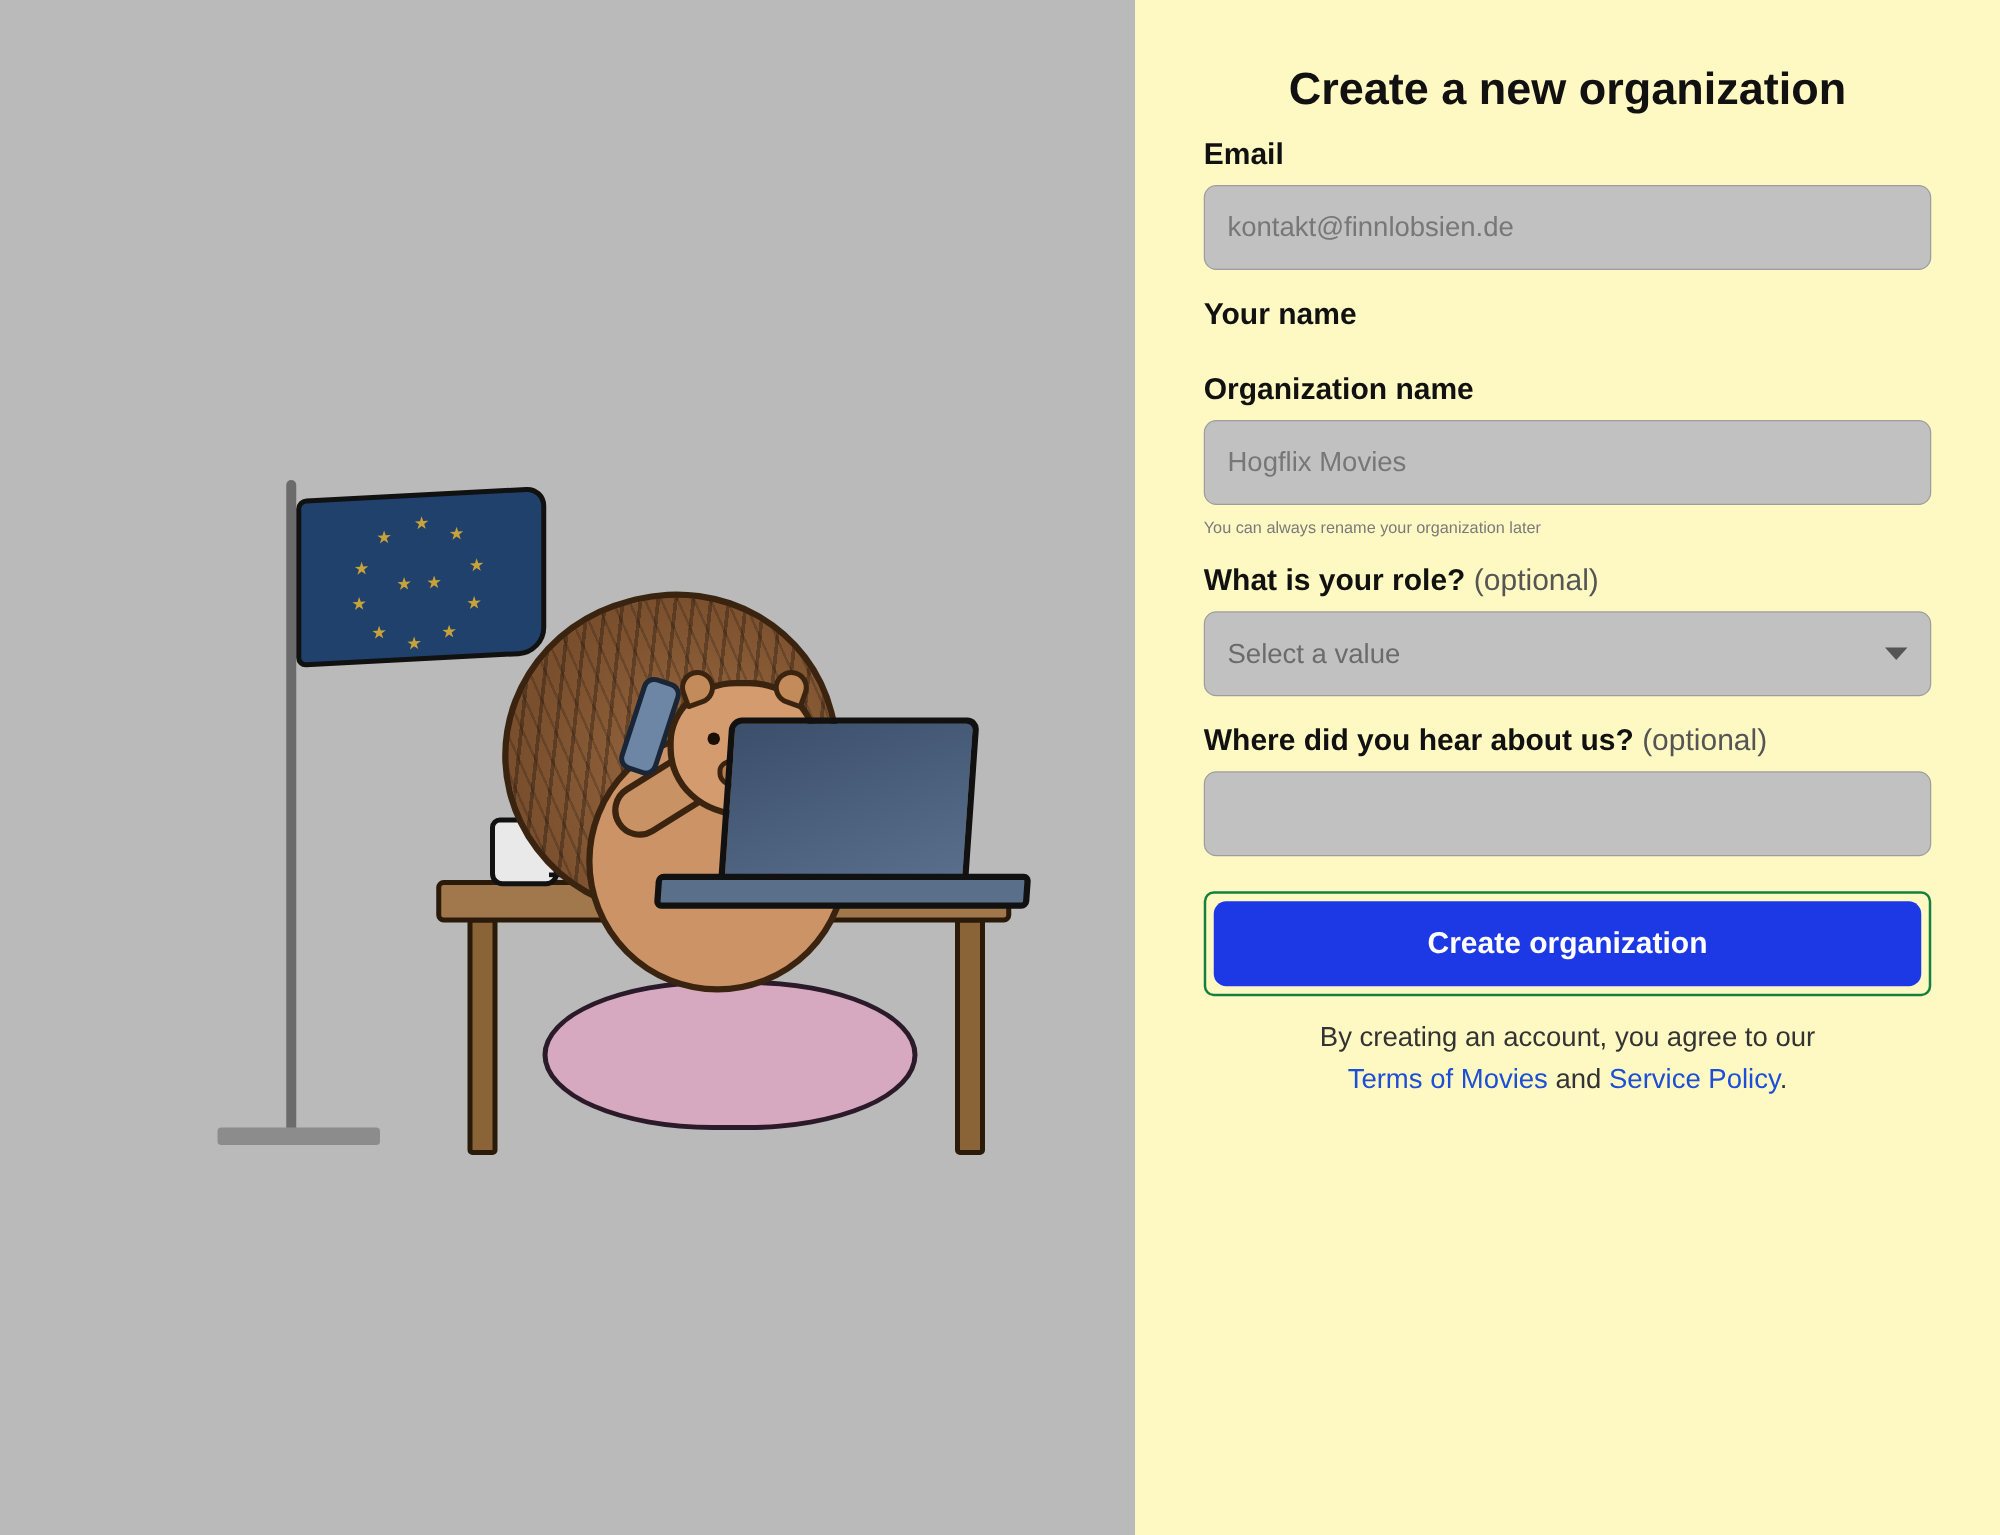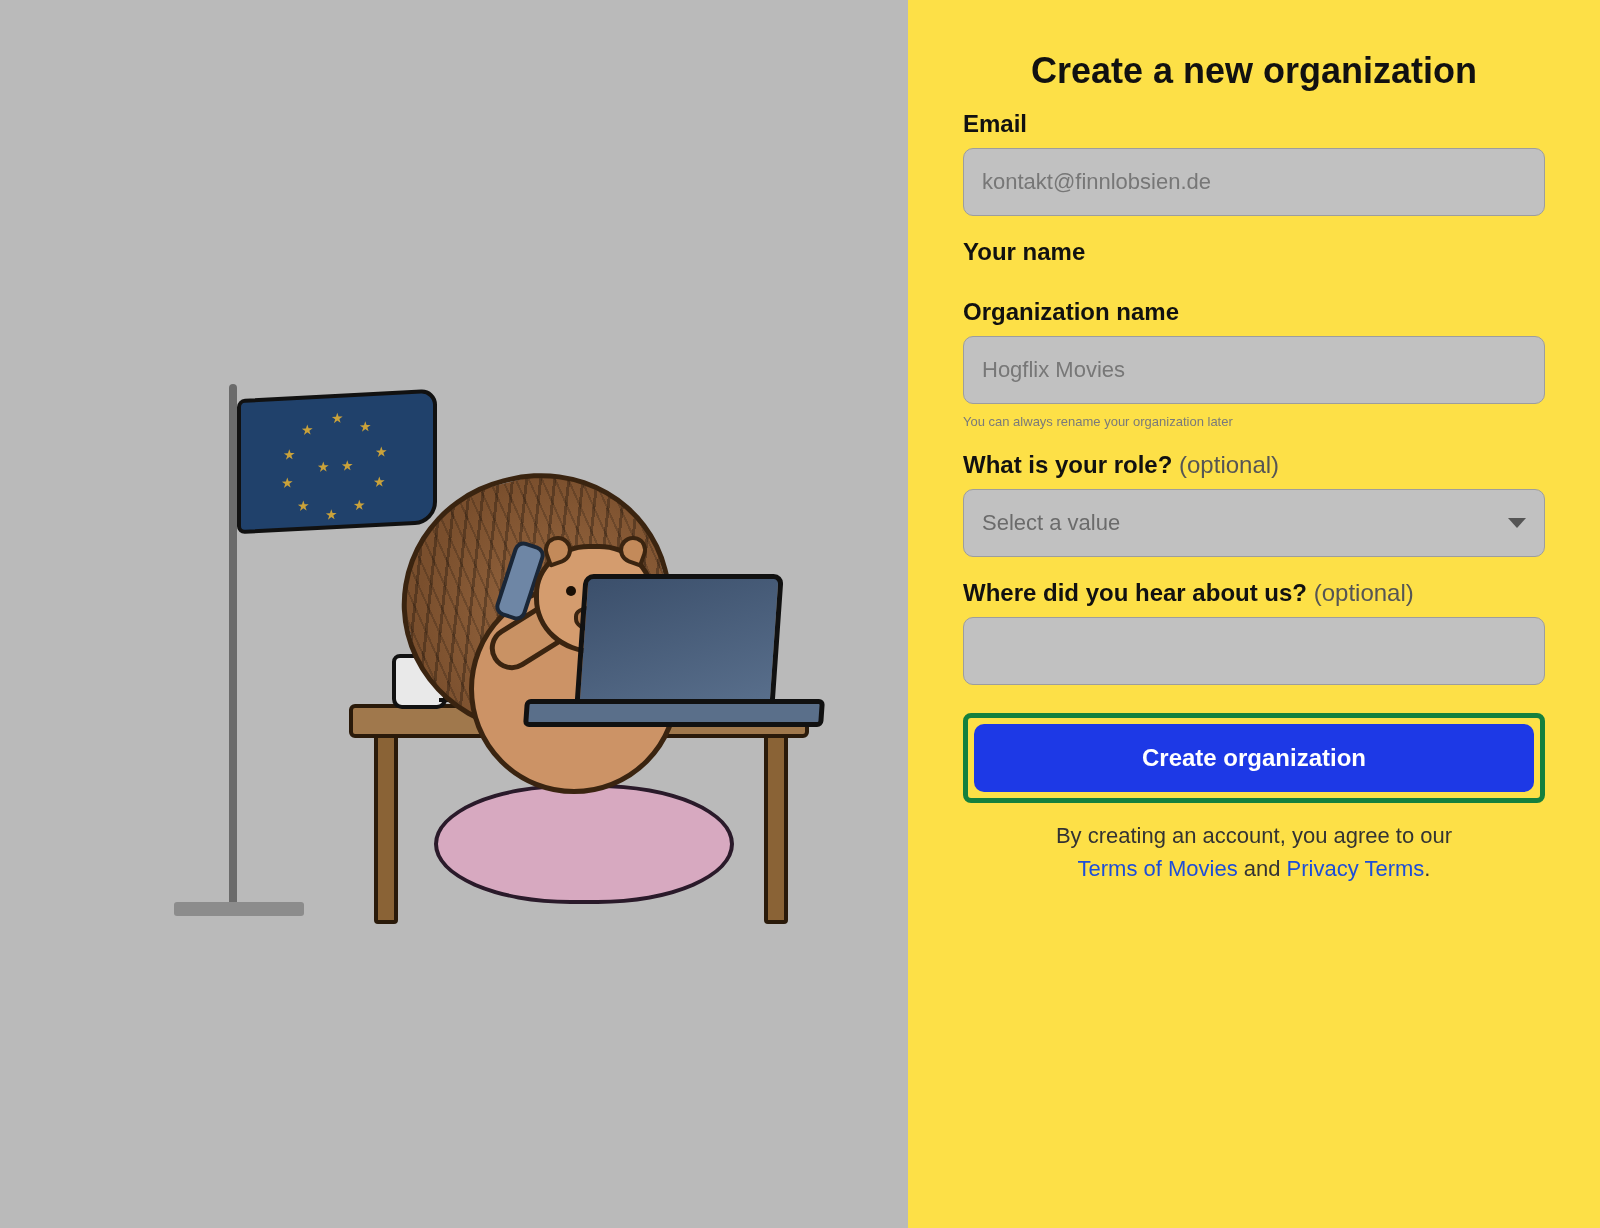--- a/index.html
+++ b/index.html
@@ -9,21 +9,21 @@
     width: 908px;
     height: 100%;
     background: #bababa;
     display: flex;
     align-items: center;
     justify-content: center;
   }
   .right-panel {
     flex: 1;
     height: 100%;
-    background: #fde047;
+    background: #fef9c3;
     padding: 50px 55px 0 55px;
     display: flex;
     flex-direction: column;
   }
   .title {
     font-size: 36px;
     font-weight: 800;
     color: #111;
     text-align: center;
     margin-bottom: 18px;
@@ -85,21 +85,21 @@
     cursor: pointer;
     color: #6b6b6b;
   }
   .caret {
     width: 0; height: 0;
     border-left: 9px solid transparent;
     border-right: 9px solid transparent;
     border-top: 10px solid #555;
   }
   .submit-wrap {
-    border: 5px solid #15803d;
+    border: 2px solid #15803d;
     border-radius: 8px;
     padding: 6px;
     margin-top: 6px;
     margin-bottom: 16px;
   }
   .submit-btn {
     width: 100%;
     height: 68px;
     background: #1d39e6;
     border: none;
@@ -294,16 +294,16 @@
       </label>
       <input class="text-input" type="text" value="" style="">
     </div>
 
     <div class="submit-wrap">
       <button class="submit-btn">Create organization</button>
     </div>
 
     <div class="legal">
       <span>By creating an account, you agree to our</span><br>
-      <a>Terms of Movies</a><span> and </span><a>Privacy Terms</a><span>.</span>
+      <a>Terms of Movies</a><span> and </span><a>Service Policy</a><span>.</span>
     </div>
   </div>
 </div>
 
 </body></html>

